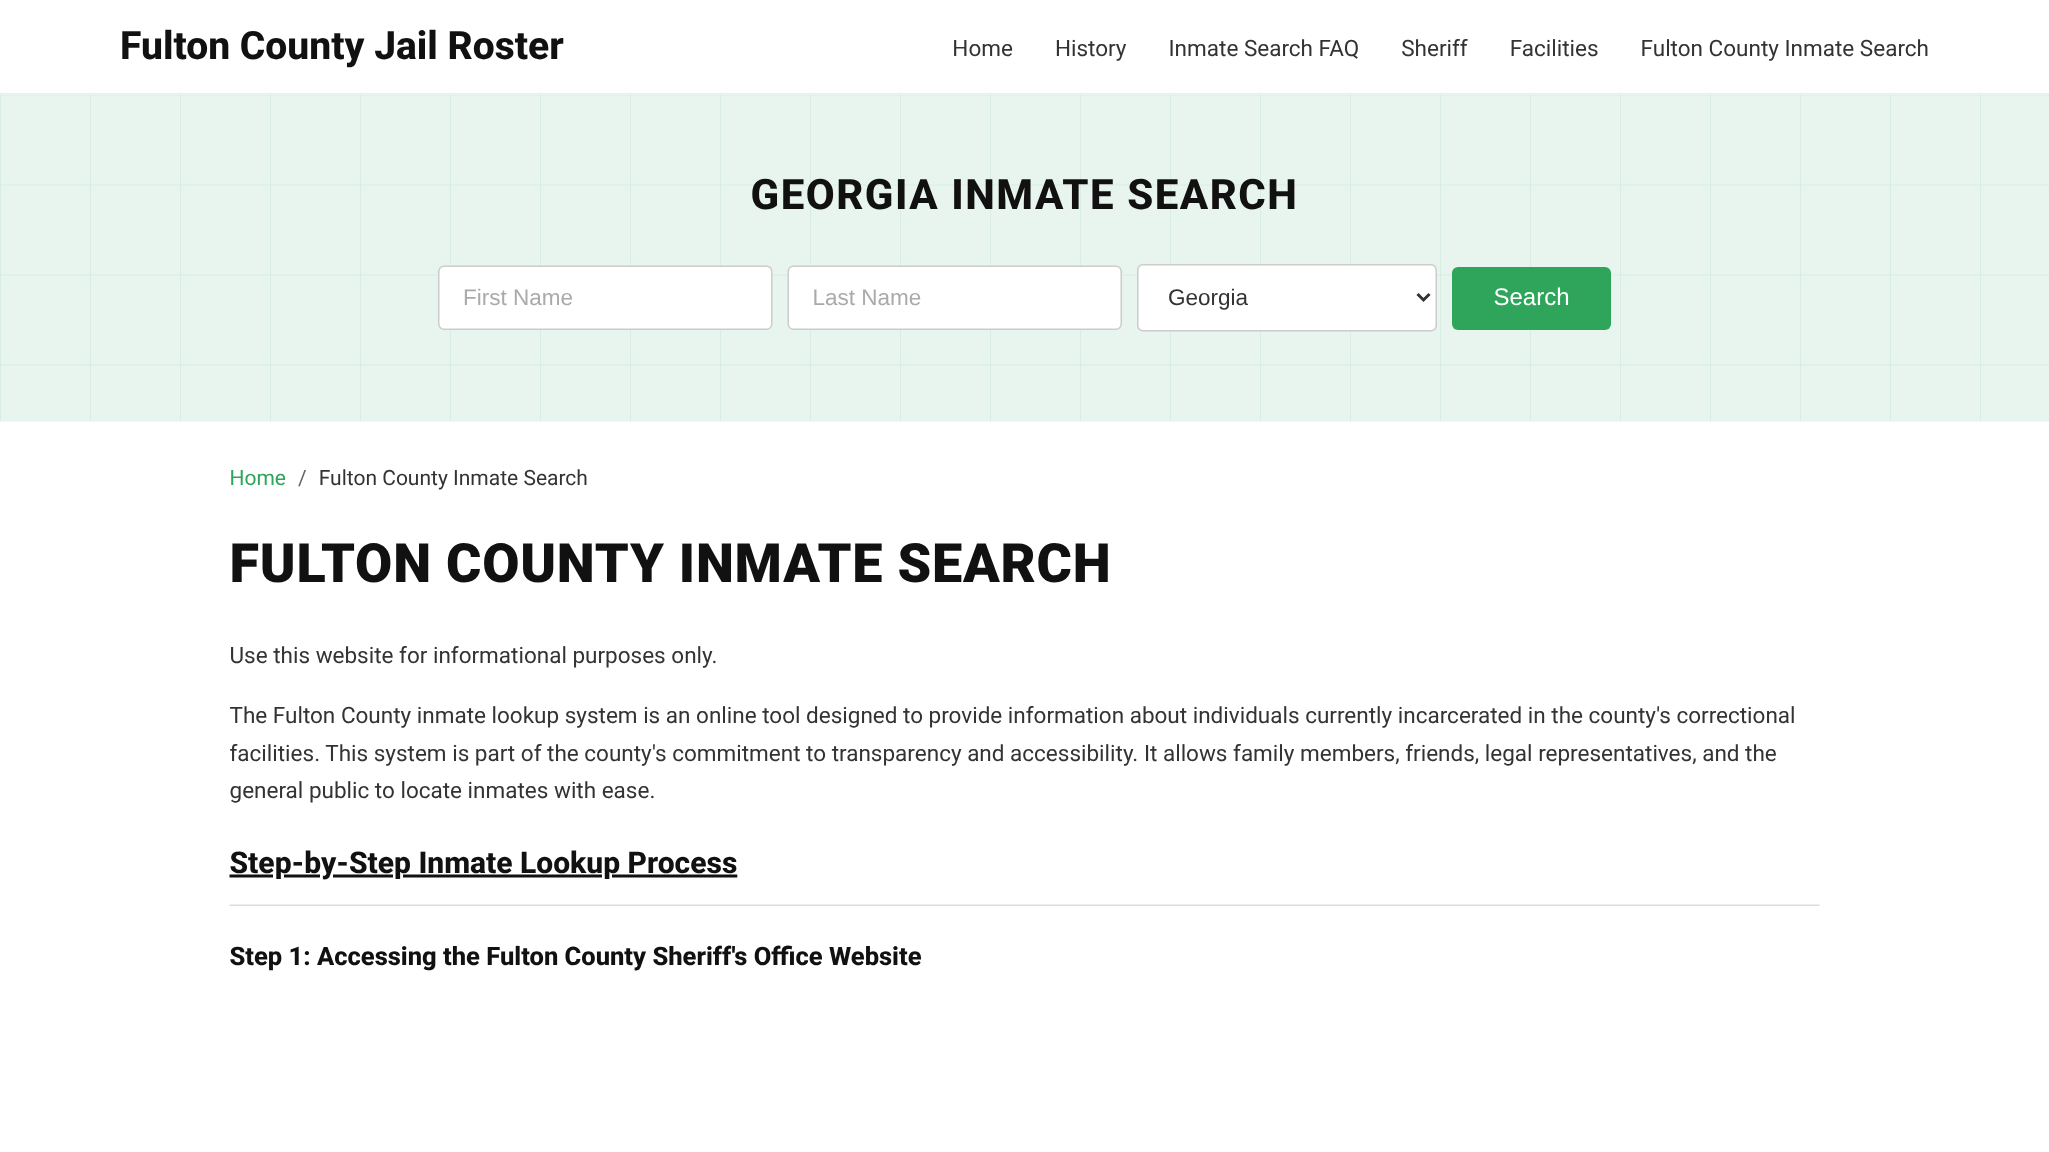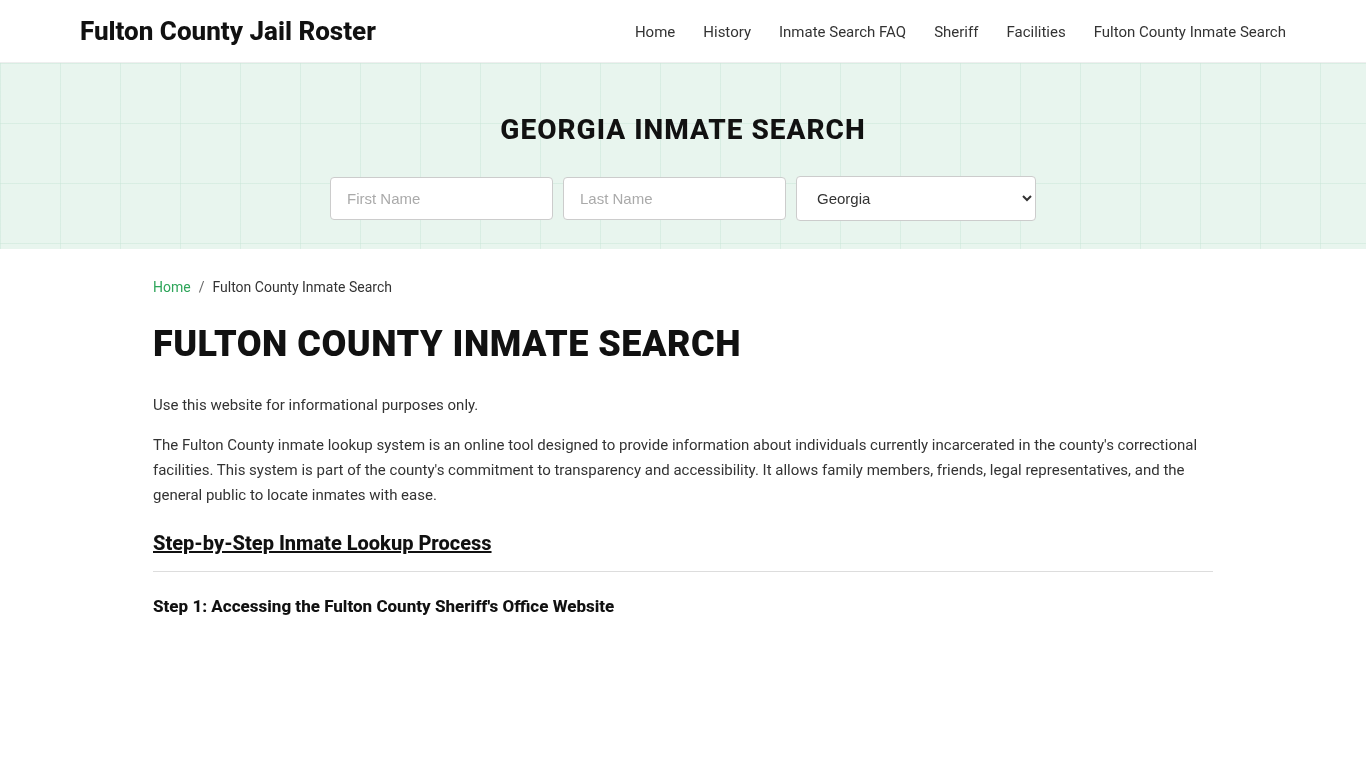--- a/index.html
+++ b/index.html
@@ -45,21 +45,21 @@
       font-weight: 400;
     }
 
     
     .hero {
       background-color: #e8f5ee;
       background-image:
         linear-gradient(rgba(200,230,215,0.5) 1px, transparent 1px),
         linear-gradient(90deg, rgba(200,230,215,0.5) 1px, transparent 1px);
       background-size: 60px 60px;
-      padding: 50px 20px 28px;
+      padding: 50px 20px 60px;
       text-align: center;
     }
     .hero-title {
       font-size: 28px;
       font-weight: 800;
       color: #111;
       letter-spacing: 1px;
       margin-bottom: 30px;
       text-transform: uppercase;
     }
@@ -80,21 +80,21 @@
       outline: none;
     }
     .search-form input::placeholder {
       color: #aaa;
     }
     .search-form select {
       padding: 12px 16px;
       border: 1px solid #ccc;
       border-radius: 4px;
       font-size: 15px;
-      width: 240px;
+      width: 200px;
       background: #fff;
       color: #333;
       outline: none;
       appearance: auto;
     }
     .search-button {
       padding: 12px 28px;
       background: #2ea55a;
       color: #fff;
       border: none;
@@ -219,20 +219,21 @@
     <input type="text" placeholder="First Name" style="">
     <input type="text" placeholder="Last Name" style="">
     <select>
       <option selected="">Georgia</option>
       <option>Alabama</option>
       <option>Florida</option>
       <option>Tennessee</option>
       <option>North Carolina</option>
       <option>South Carolina</option>
     </select>
+    <button type="submit" class="search-button">Search</button>
   </form>
 </section>
 
 <main class="main-content">
 
   
   <nav class="breadcrumb">
     <a href="#">Home</a>
     <span class="separator">/</span>
     <span class="current">Fulton County Inmate Search</span>

